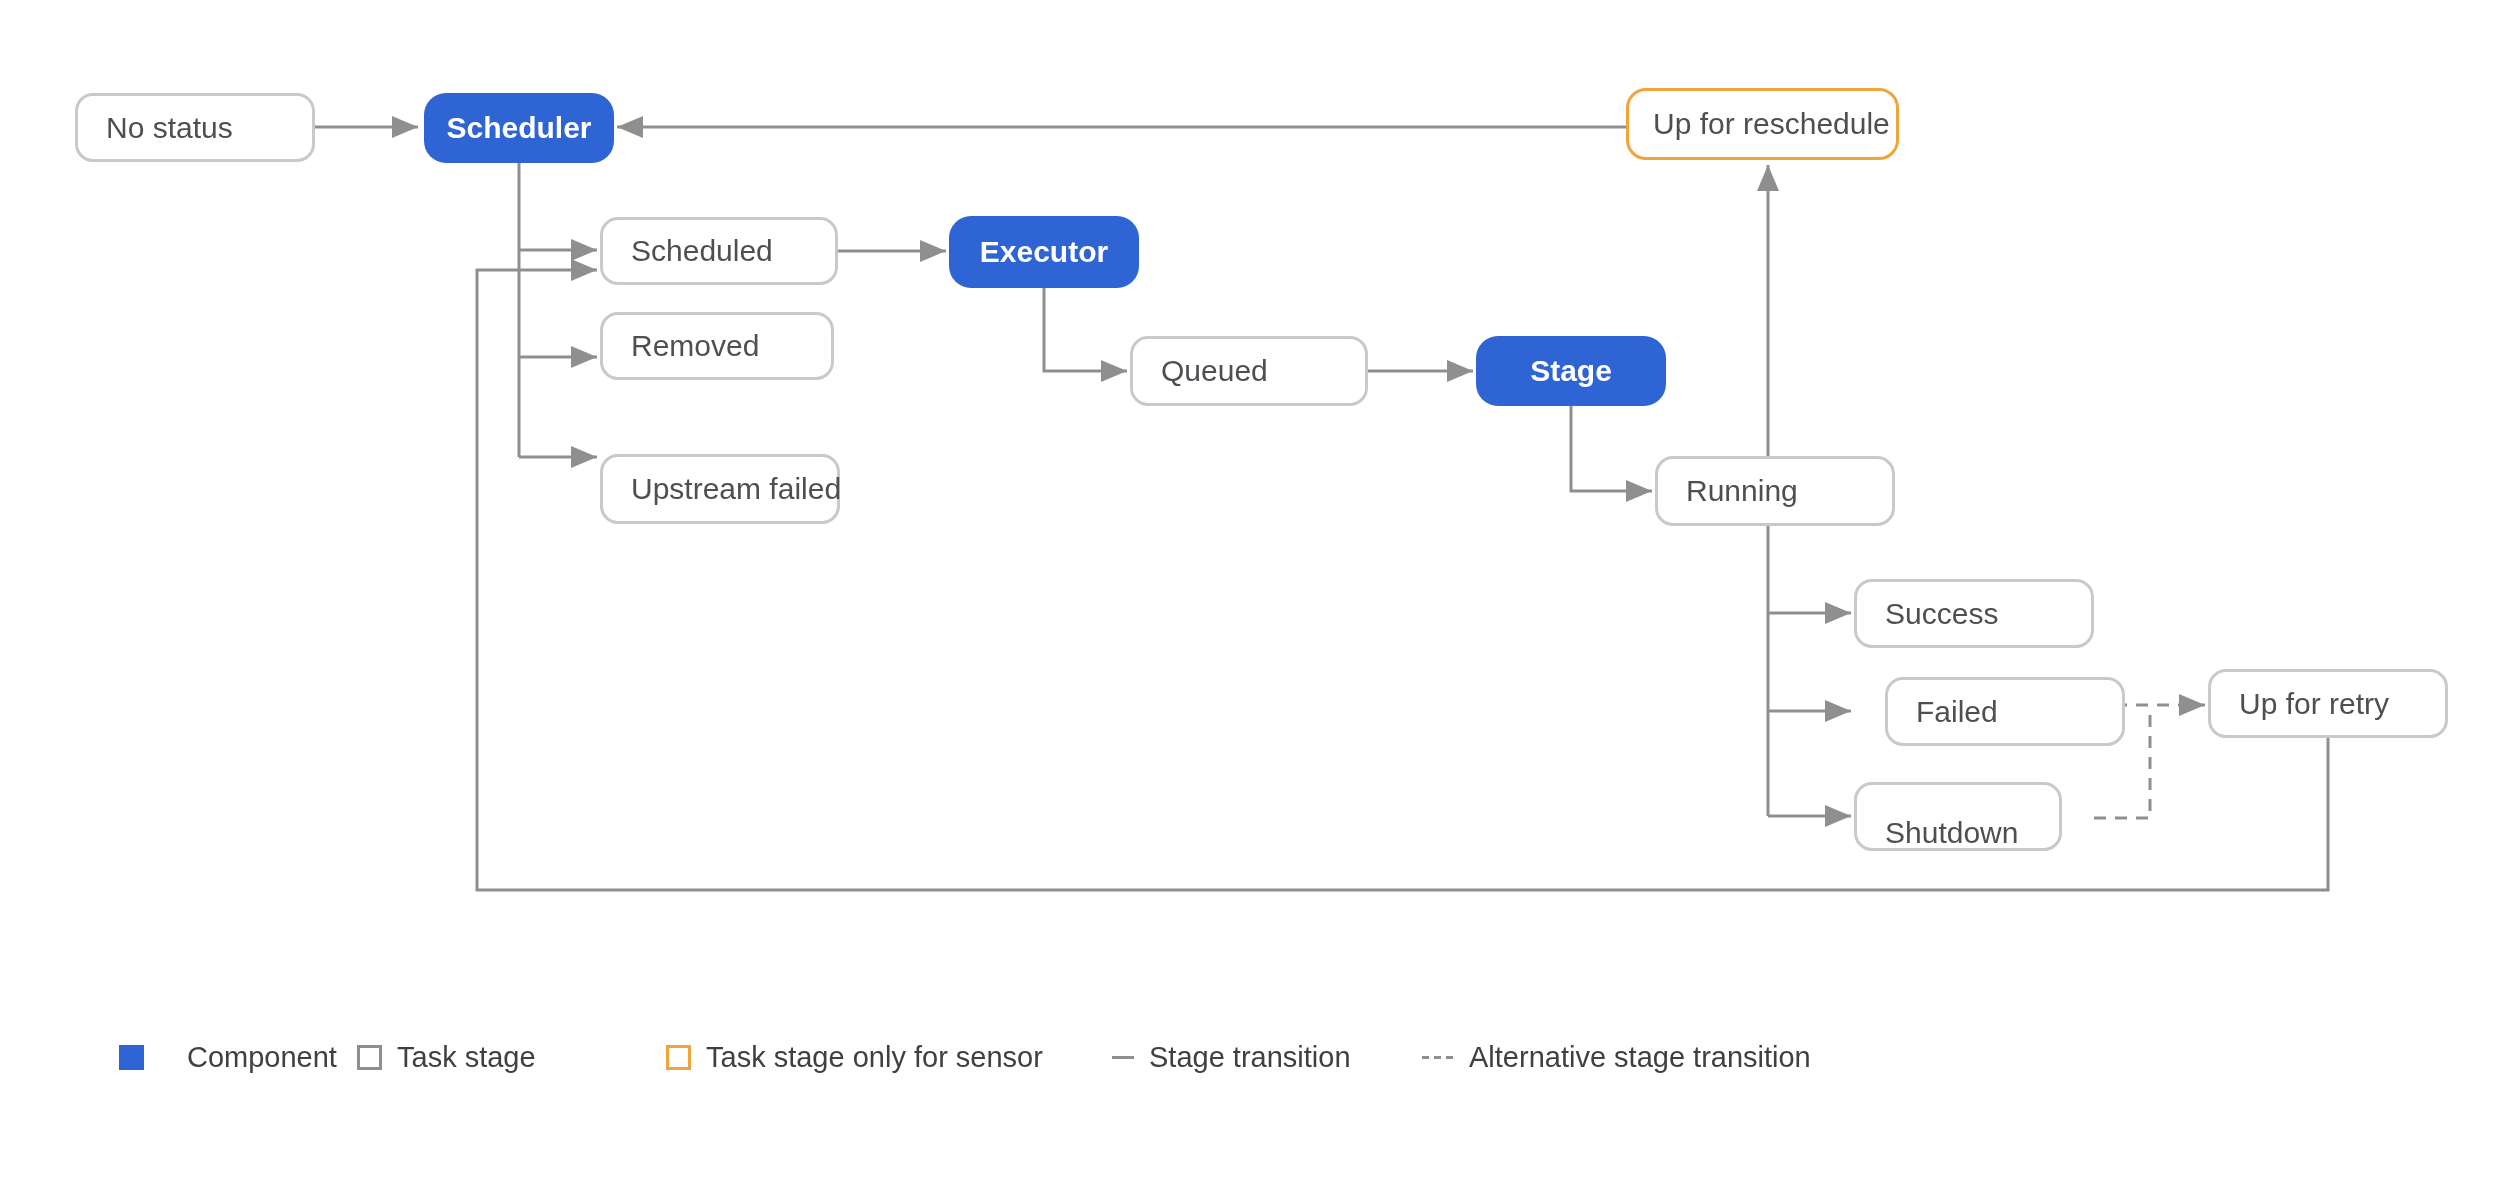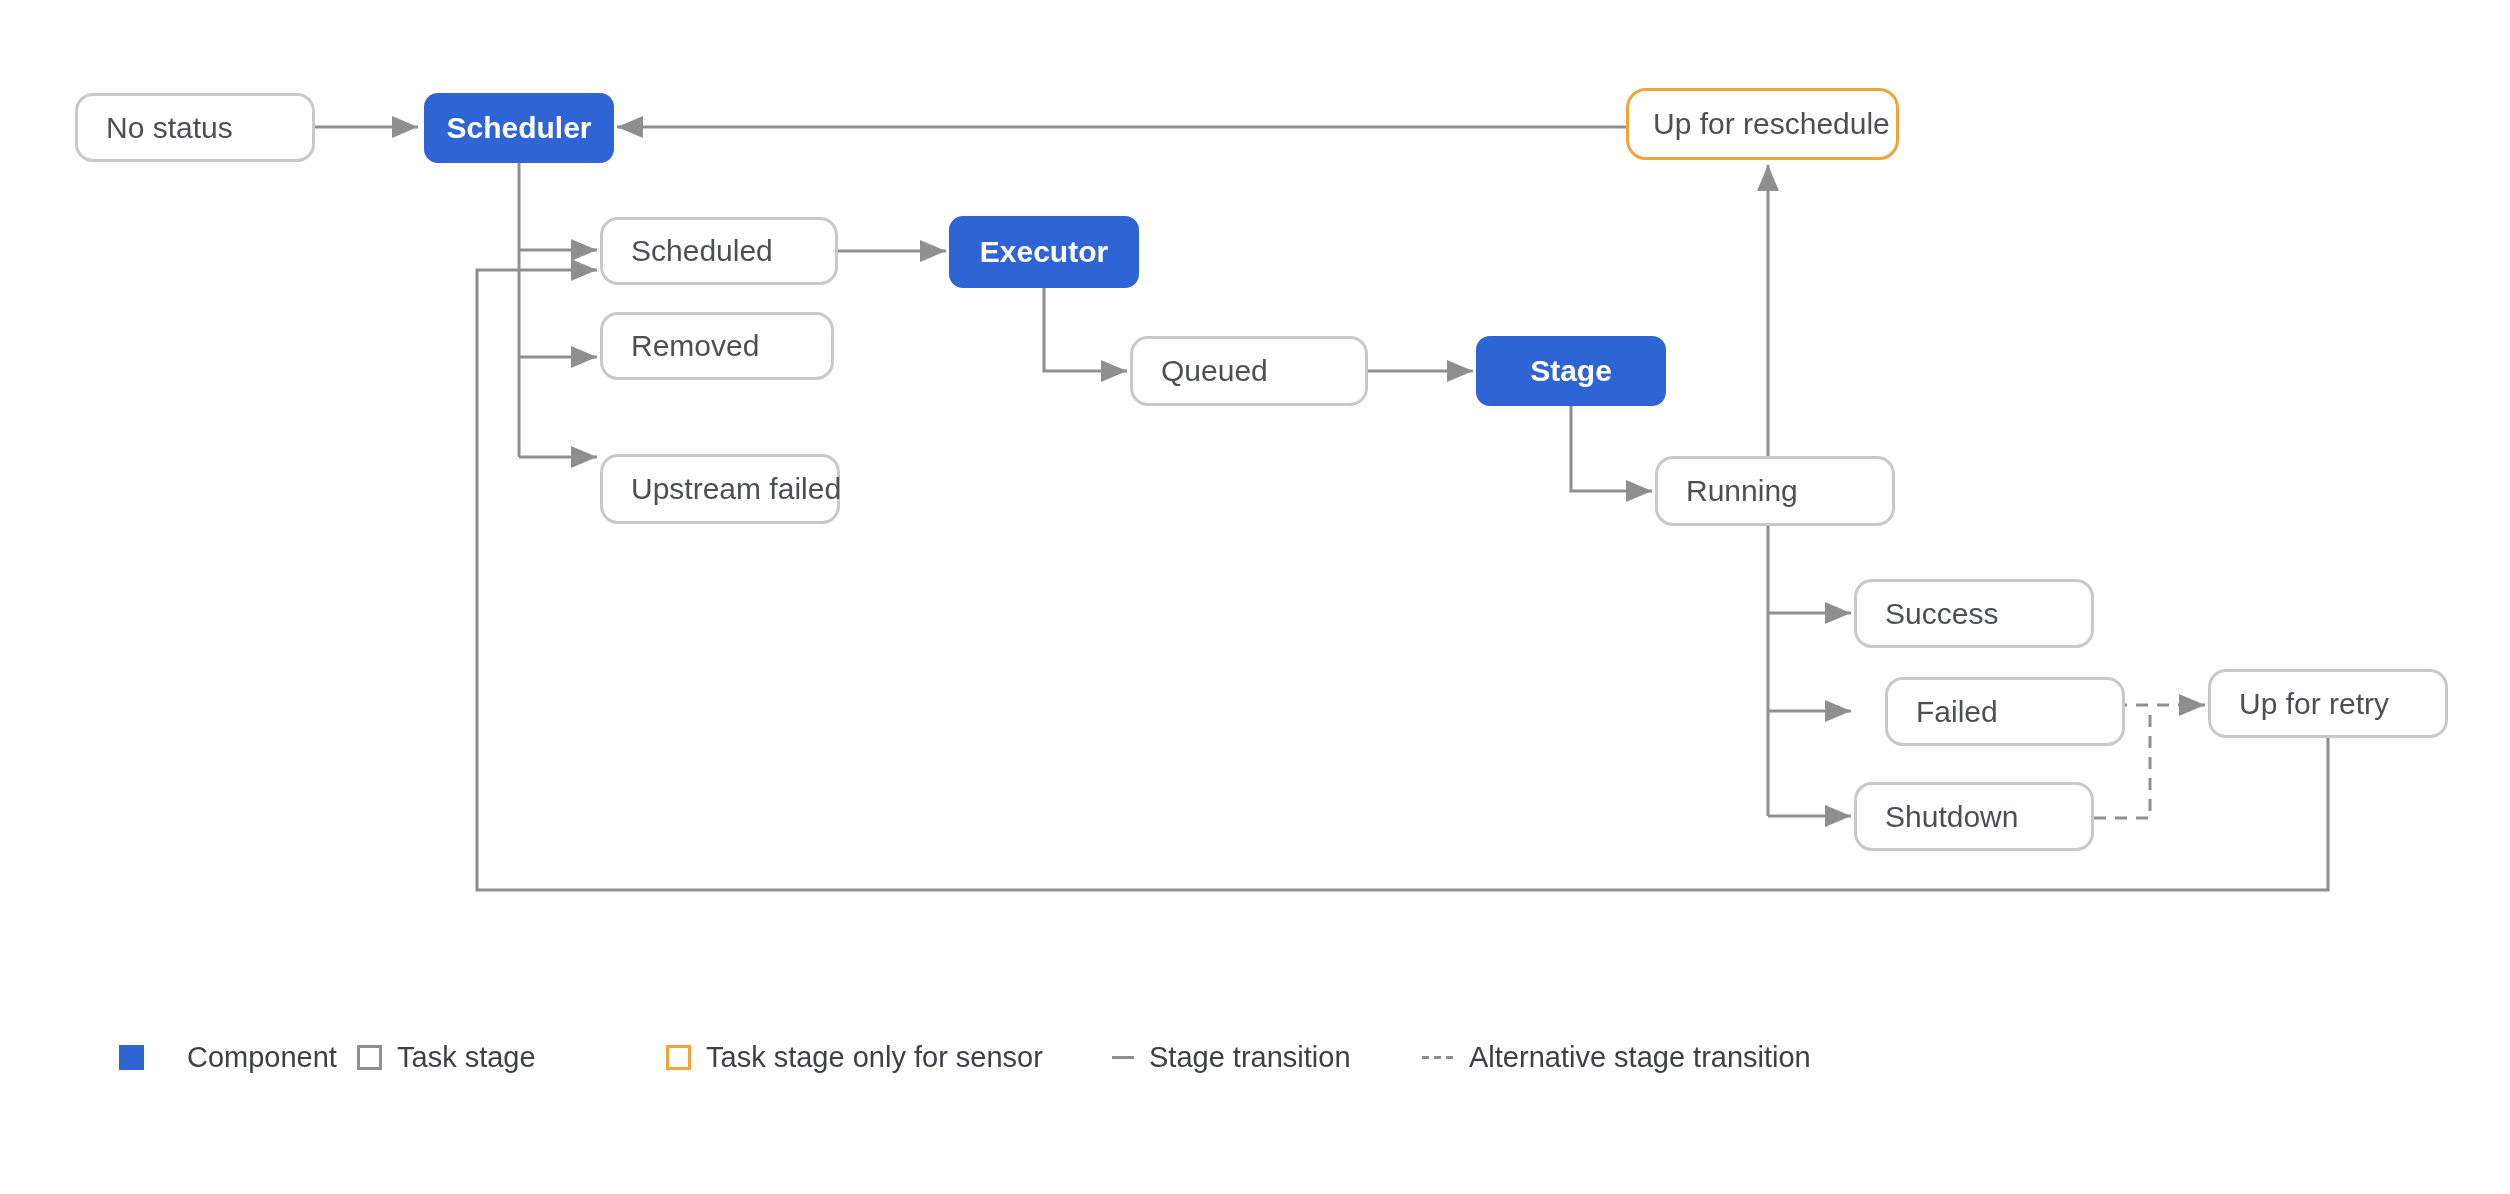--- a/index.html
+++ b/index.html
@@ -23,21 +23,21 @@
   }
   .node-stage{
     background:#fff;border:3px solid var(--stage-border);border-radius:18px;
     color:var(--node-text);font-weight:500;padding-left:28px;
   }
   .node-sensor{
     background:#fff;border:3px solid var(--orange);border-radius:20px;
     color:var(--node-text);font-weight:500;padding-left:24px;
   }
   .node-component{
-    background:var(--blue);border-radius:14px;color:#ffffff;font-weight:700;
+    background:var(--blue);border-radius:22px;color:#ffffff;font-weight:700;
     justify-content:center;
   }
   .legend-item{
     position:absolute;top:1040px;height:34px;display:flex;align-items:center;
     color:var(--legend-text);font-size:29px;font-weight:500;white-space:nowrap;
   }
   .swatch{margin-right:15px;flex:0 0 auto;}
   .swatch-component{width:25px;height:25px;background:var(--blue);}
   .swatch-stage{width:25px;height:25px;box-sizing:border-box;background:#fff;border:3px solid var(--arrow);}
   .swatch-sensor{width:25px;height:25px;box-sizing:border-box;background:#fff;border:3px solid var(--orange);}
@@ -116,21 +116,21 @@
       </div>
       <div class="node node-stage" style="left: 1655px; top: 456px; width: 240px; height: 70px;">
         <span>Running</span>
       </div>
       <div class="node node-stage" style="left: 1854px; top: 579px; width: 240px; height: 69px;">
         <span>Success</span>
       </div>
       <div class="node node-stage" style="left: 1854px; top: 677px; width: 240px; height: 69px; margin-left: 31px;">
         <span>Failed</span>
       </div>
-      <div class="node node-stage" style="left: 1854px; top: 782px; width: 240px; height: 69px;">
+      <div class="node node-stage" style="left: 1854px; top: 782px; width: 208px; height: 69px; align-items: flex-end;">
         <span>Shutdown</span>
       </div>
       <div class="node node-stage" style="left: 2208px; top: 669px; width: 240px; height: 69px;">
         <span>Up for retry</span>
       </div>
     </div>
   <div id="legend">
       <div class="legend-item" style="left: 119px; gap: 28px;">
         <span class="swatch swatch-component"></span>
         <span>Component</span>

